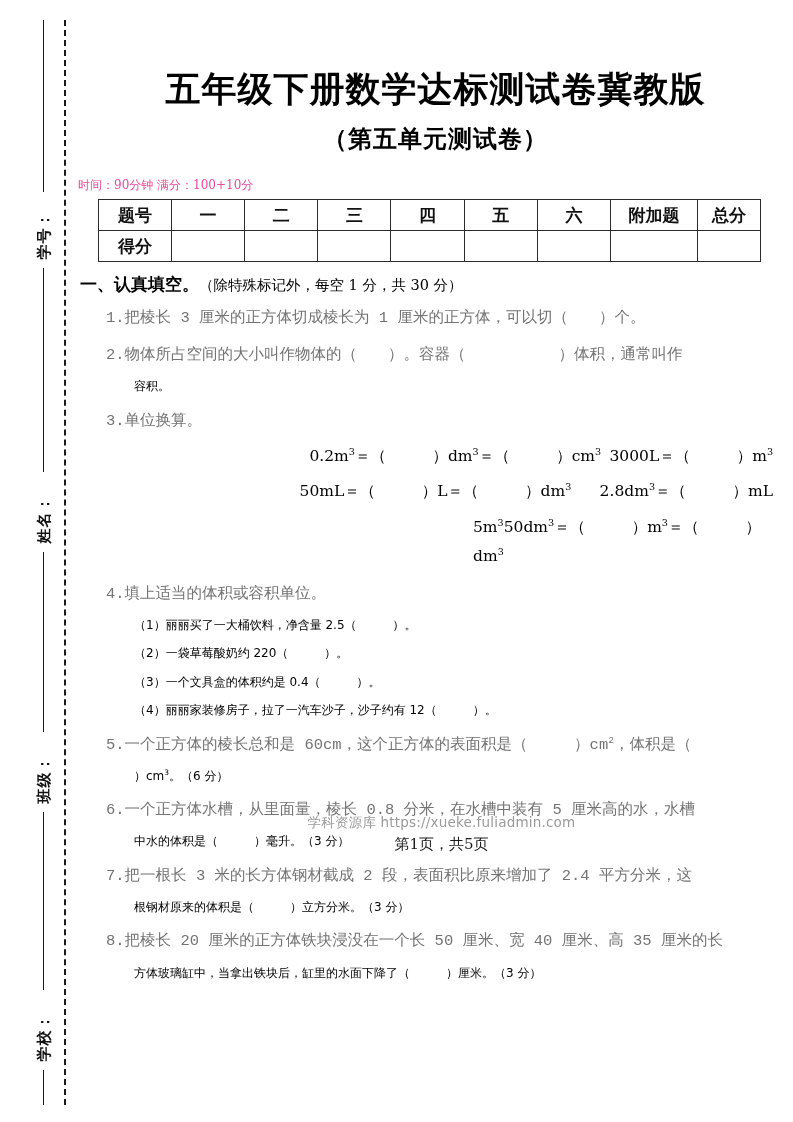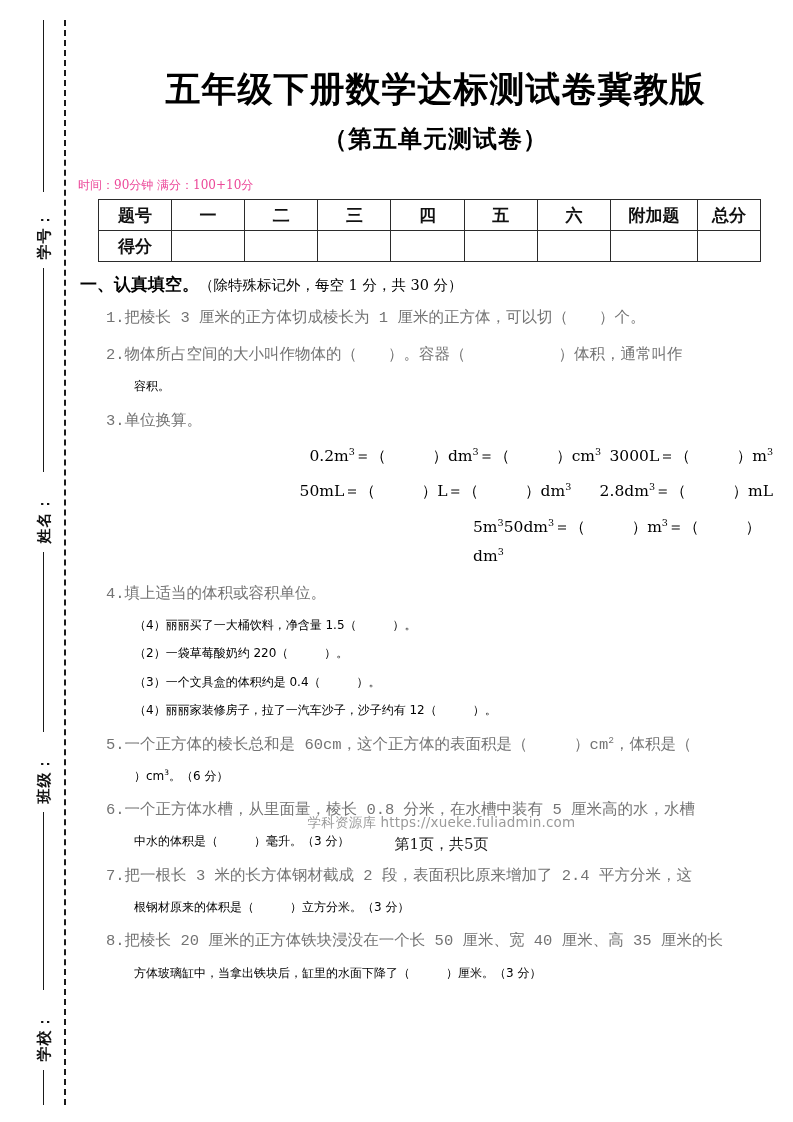--- a/index.html
+++ b/index.html
@@ -271,21 +271,21 @@
           <div class="conv-b">2.8dm<sup>3</sup>＝（　　　）mL</div>
         </div>
         <div class="conv-row">
           <div class="conv-a">5m<sup>3</sup>50dm<sup>3</sup>＝（　　　）m<sup>3</sup>＝（　　　）dm<sup>3</sup></div>
           <div class="conv-b"></div>
         </div>
       </div>
 
     <div class="q">4.填上适当的体积或容积单位。</div>
     <div id="q4-items">
-        <div class="q-sub">（4）丽丽买了一大桶饮料，净含量 1.5（　　　）。</div>
+        <div class="q-sub">（1）丽丽买了一大桶饮料，净含量 2.5（　　　）。</div>
         <div class="q-sub">（2）一袋草莓酸奶约 220（　　　）。</div>
         <div class="q-sub">（3）一个文具盒的体积约是 0.4（　　　）。</div>
         <div class="q-sub">（4）丽丽家装修房子，拉了一汽车沙子，沙子约有 12（　　　）。</div>
       </div>
 
     <div class="q">5.一个正方体的棱长总和是 60cm，这个正方体的表面积是（　　　）cm<sup>2</sup>，体积是（</div>
     <div class="q-sub">）cm<sup>3</sup>。（6 分）</div>
 
     <div class="q">6.一个正方体水槽，从里面量，棱长 0.8 分米，在水槽中装有 5 厘米高的水，水槽</div>
     <div class="q-sub">中水的体积是（　　　）毫升。（3 分）</div>

